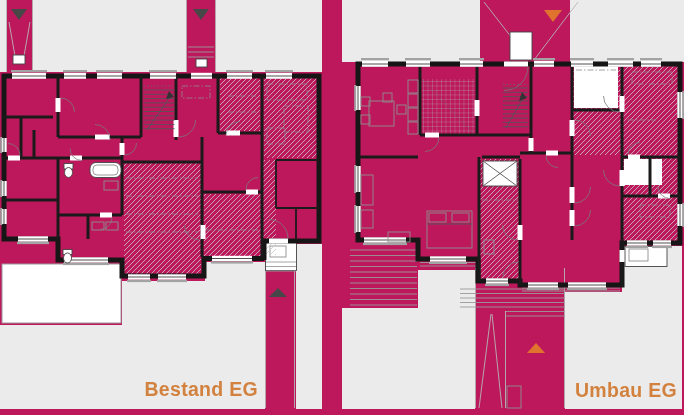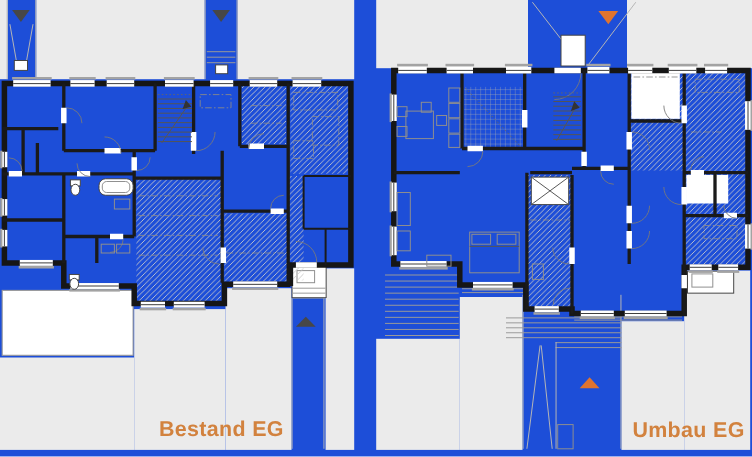--- a/index.html
+++ b/index.html
@@ -1,16 +1,16 @@
 <!DOCTYPE html>
 <html><head>
 <meta charset="utf-8">
 <style>
   html,body{margin:0;padding:0;background:#fff;}
-  .stage{width:684px;height:415px;position:relative;background:#1d4ed8;overflow:hidden;
+  .stage{width:684px;height:415px;position:relative;background:#be185d;overflow:hidden;
          font-family:"Liberation Sans", sans-serif;}
   svg{display:block;}
   .gray{fill:#ebebeb;}
   .white{fill:#ffffff;}
   .wall5{stroke:#161616;stroke-width:5;fill:none;}
   .wall3{stroke:#1a1a1a;stroke-width:3;fill:none;}
   .wall2{stroke:#1a1a1a;stroke-width:1.8;fill:none;}
   .thin{stroke:#555;stroke-width:0.9;fill:none;}
   .lite{stroke:#b5b5b5;stroke-width:0.9;fill:none;}
   .steps{stroke:#9a9a9a;stroke-width:0.9;fill:none;}

